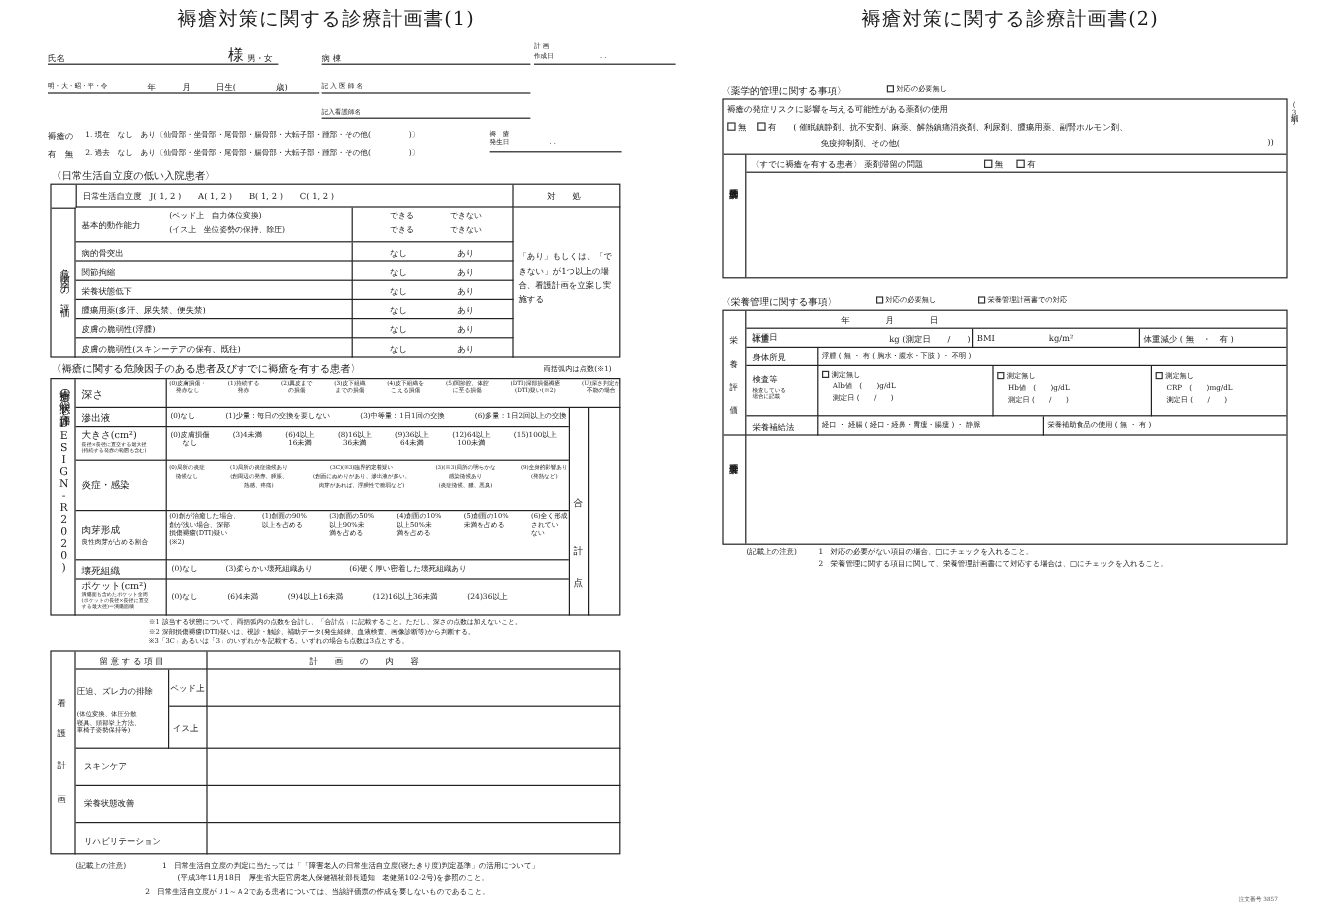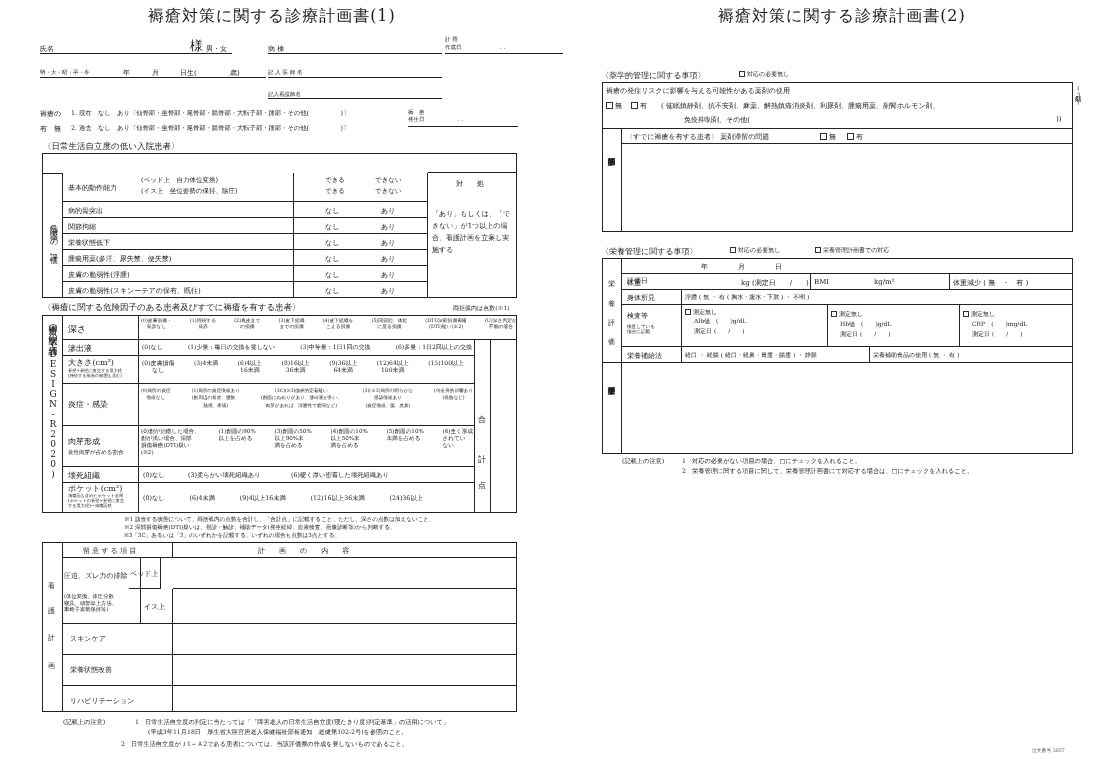--- a/index.html
+++ b/index.html
@@ -68,22 +68,25 @@
     <span class="abs xs" style="left:50px;top:9px;">.      .</span>
   </div>
 
   <span class="abs md sans" style="left:43px;top:141px;font-size:8.5px;">〈日常生活自立度の低い入院患者〉</span>
   <div class="abs box" style="left:42px;top:153px;width:475px;height:145px;">
 
     <div class="abs br" style="left:0;top:19px;width:20px;height:125px;border-top:1px solid #222;display:flex;align-items:center;justify-content:center;">
       <span class="vert sm" style="font-size:8px;letter-spacing:4px;">危険因子の評価</span>
     </div>
 
+    <div class="abs bb br" style="left:20px;top:0;width:365px;height:19px;border-left:1px solid #222;">
+      <span class="abs sm" style="left:5px;top:5px;">日常生活自立度　J( 1, 2 )　　A( 1, 2 )　　B( 1, 2 )　　C( 1, 2 )</span>
+    </div>
     <div class="abs bb" style="left:385px;top:0;width:89px;height:19px;">
-      <span class="abs sm" style="left:28px;top:5px;margin-top:20px;">対　　処</span>
+      <span class="abs sm" style="left:28px;top:5px;">対　　処</span>
     </div>
 
     <div class="abs bb br" style="left:20px;top:19px;width:365px;height:29px;">
       <span class="abs sm" style="left:5px;top:10px;">基本的動作能力</span>
       <span class="abs xs" style="left:78px;top:4px;font-size:6.5px;">(ベッド上　自力体位変換)</span>
       <span class="abs xs" style="left:78px;top:15px;font-size:6.5px;">(イス上　坐位姿勢の保持、除圧)</span>
       <div class="abs bl" style="left:230px;top:0;height:28px;width:1px;"></div>
       <span class="abs xs" style="left:262px;top:4px;font-size:6.5px;">できる</span>
       <span class="abs xs" style="left:312px;top:4px;font-size:6.5px;">できない</span>
       <span class="abs xs" style="left:262px;top:15px;font-size:6.5px;">できる</span>
@@ -288,21 +291,21 @@
     <div class="abs bb" style="left:130px;top:0;width:344px;height:15px;">
       <span class="abs sm" style="left:85px;top:3px;">計　　画　　の　　内　　容</span>
     </div>
 
     <div class="abs bb br" style="left:20px;top:15px;width:78px;height:66px;">
       <span class="abs sm" style="left:1px;top:13px;">圧迫、ズレ力の排除</span>
       <span class="abs xxs" style="left:1px;top:35px;font-size:5.3px;line-height:1.25;white-space:pre;">(体位変換、体圧分散
 寝具、頭部挙上方法、
 車椅子姿勢保持等)</span>
     </div>
-    <div class="abs bb br" style="left:86px;top:15px;width:32px;height:31px;">
+    <div class="abs bb br" style="left:98px;top:15px;width:32px;height:31px;">
       <span class="abs sm" style="left:1px;top:11px;">ベッド上</span>
     </div>
     <div class="abs bb" style="left:130px;top:15px;width:344px;height:31px;"></div>
     <div class="abs bb br" style="left:98px;top:46px;width:32px;height:35px;">
       <span class="abs sm" style="left:3px;top:13px;">イス上</span>
     </div>
     <div class="abs bb" style="left:130px;top:46px;width:344px;height:35px;"></div>
 
     <div class="abs bb br" style="left:20px;top:81px;width:110px;height:31px;">
       <span class="abs sm" style="left:7px;top:10px;text-align:center;">スキンケア</span>

